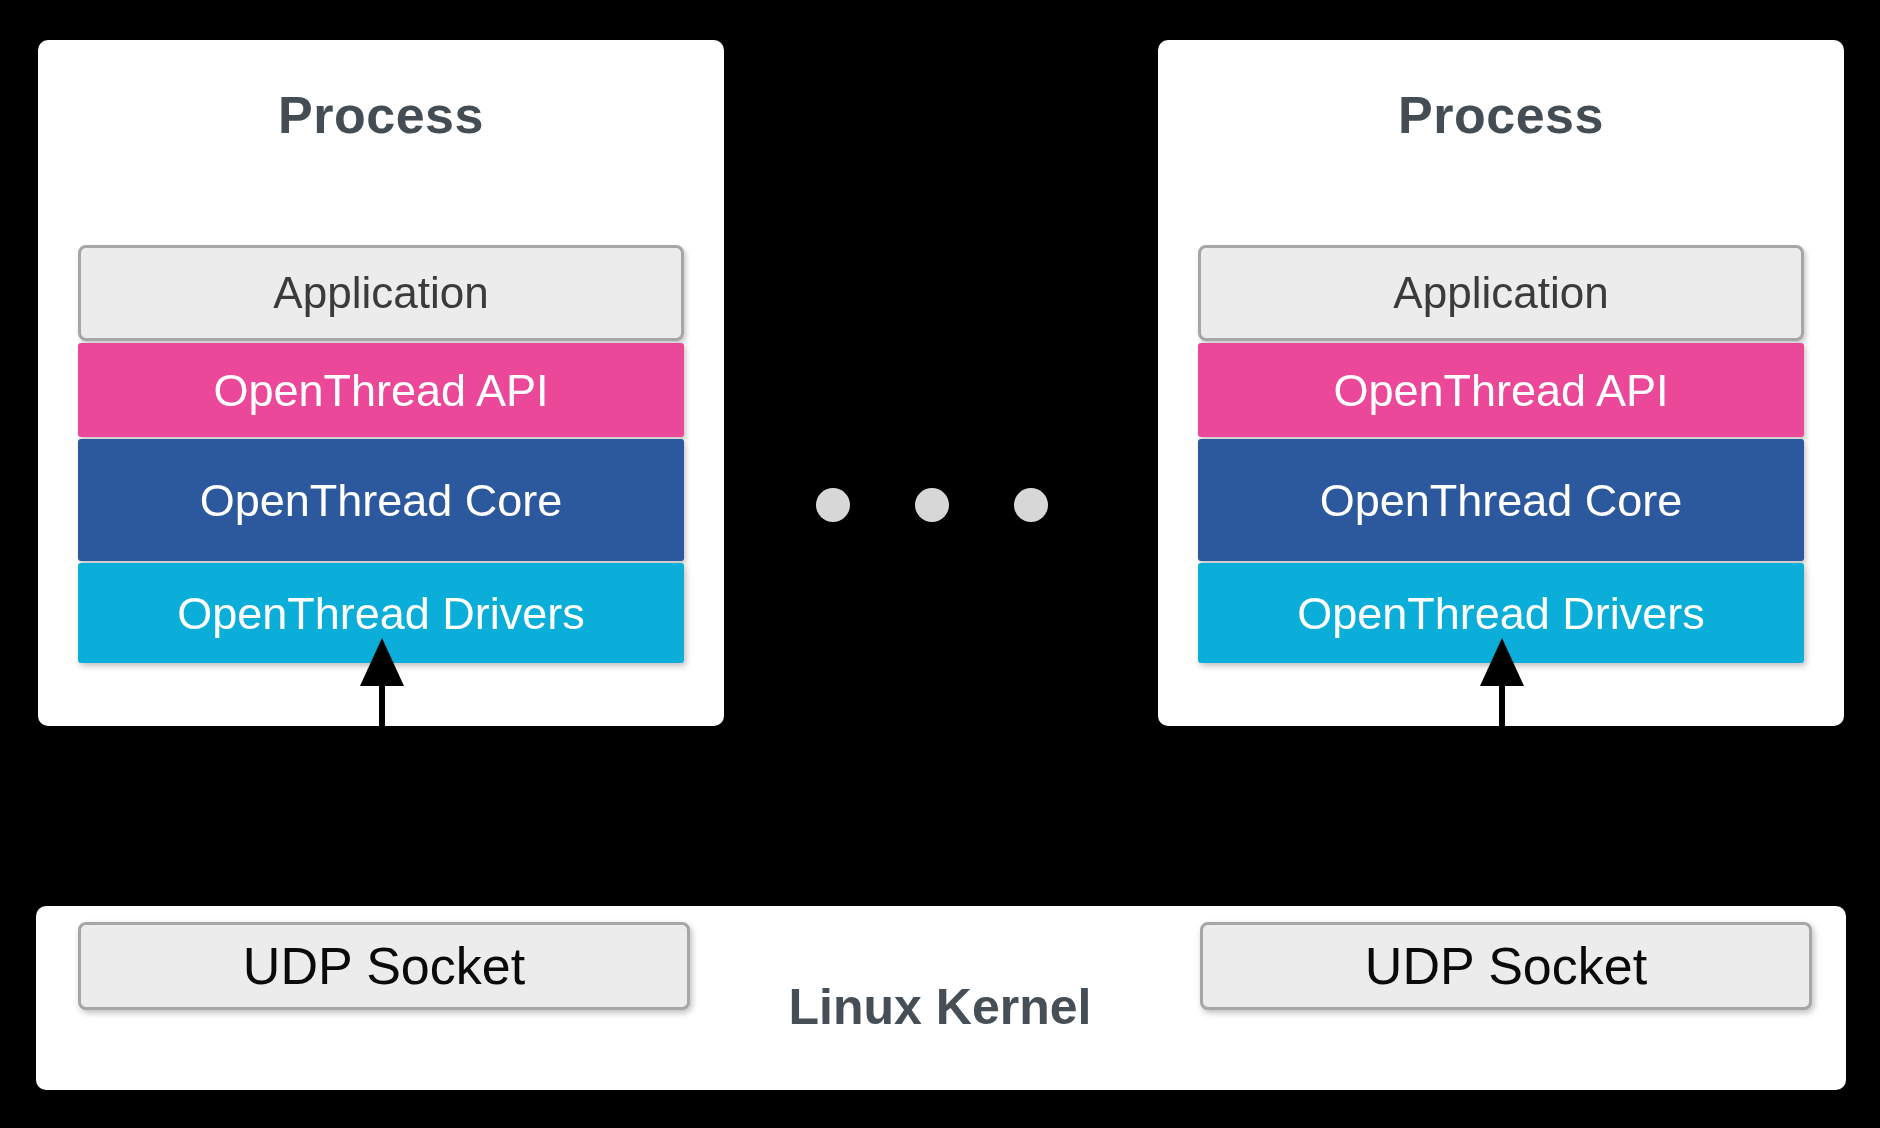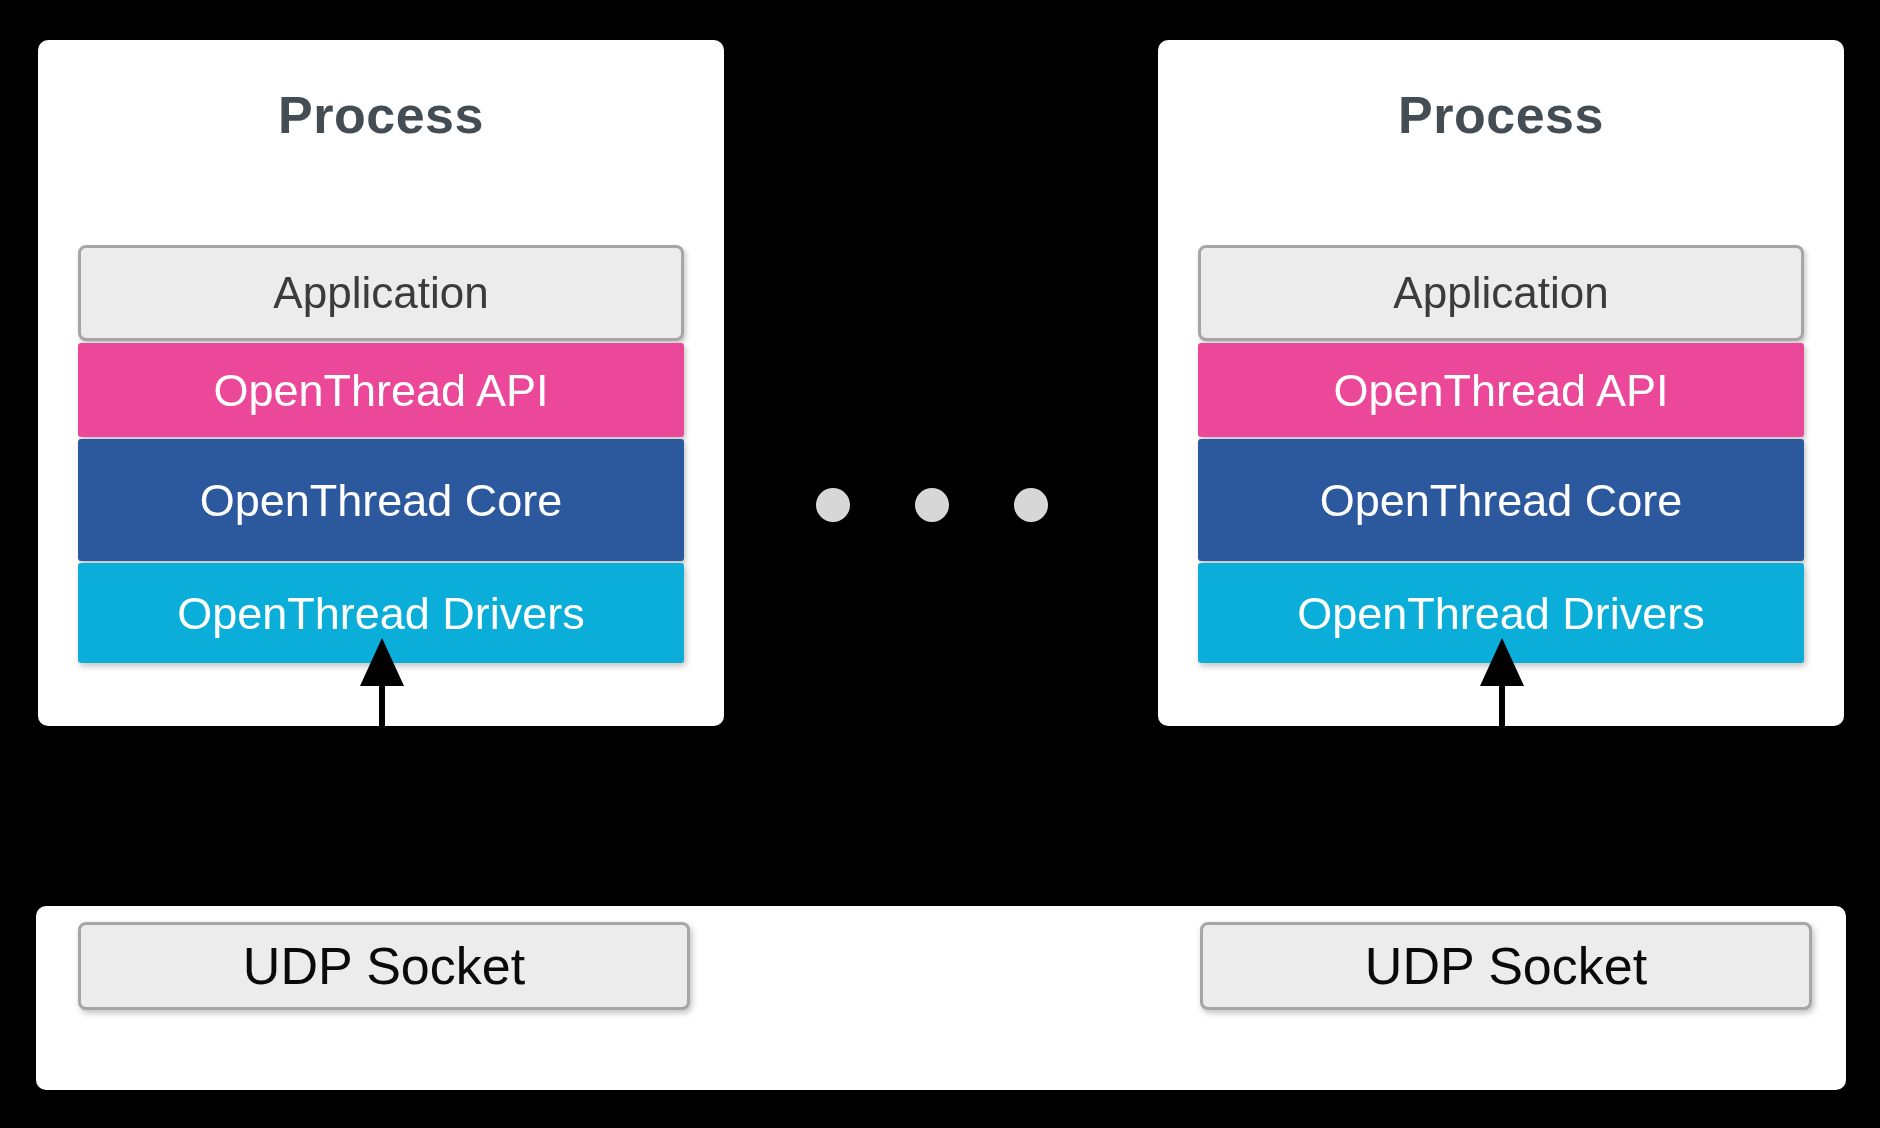--- a/index.html
+++ b/index.html
@@ -187,18 +187,19 @@
       <polygon points="30,2 52,50 8,50" fill="#000000"></polygon>
     </svg>
   </div>
 
   <div class="kernel-box" style="left:36px; top:906px; width:1810px; height:184px;"></div>
 
   <div class="socket" style="left:78px; top:922px; width:612px; height:88px;">
     <span>UDP Socket</span>
   </div>
 
+  <div class="kernel-title" style="left:760px; top:982px; width:360px; text-align:center;">Linux Kernel</div>
 
   <div class="socket" style="left:1200px; top:922px; width:612px; height:88px;">
     <span>UDP Socket</span>
   </div>
 
 </div>
 
 </body></html>

